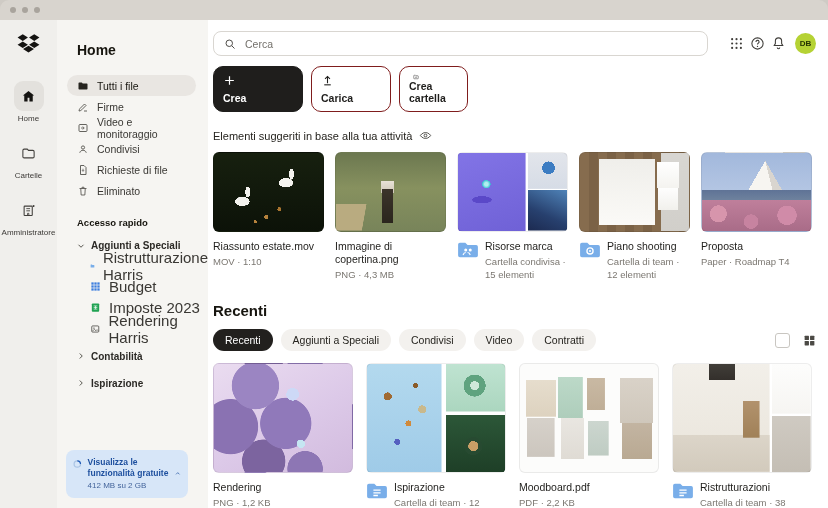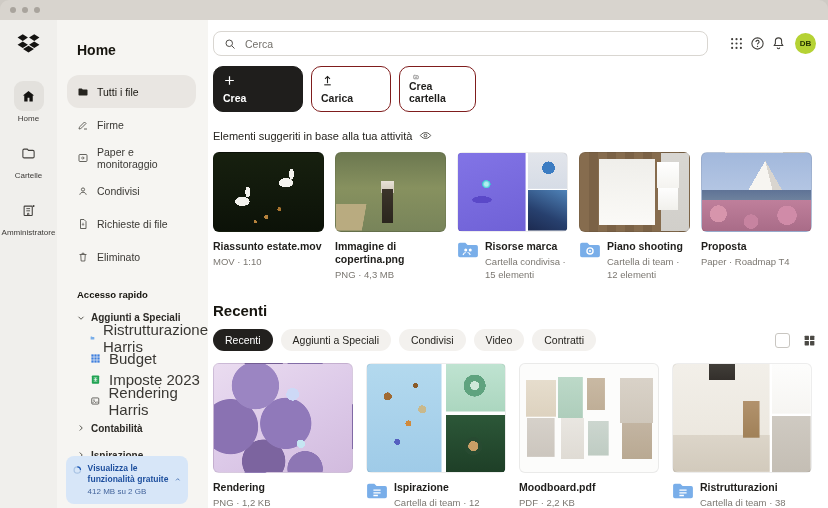--- a/index.html
+++ b/index.html
@@ -13,55 +13,55 @@
   .rail{width:57px;background:#f0efec;display:flex;flex-direction:column;align-items:center;padding-top:13px;flex:none;}
   .logo{margin-bottom:22px;}
   .rail-item{display:flex;flex-direction:column;align-items:center;gap:3px;margin-bottom:15px;color:#33312e;}
   .rail-ico{width:30px;height:30px;display:flex;align-items:center;justify-content:center;border-radius:9px;color:#413f3b;}
   .rail-item.active .rail-ico{background:#e3e1dd;color:#141311;}
   .rail-label{font-size:8px;color:#3c3a37;}
 
   
   .sidebar{width:151px;background:#f6f5f2;flex:none;position:relative;padding:10px 0 0 20px;box-sizing:border-box;}
   .sb-title{font-size:14px;font-weight:bold;color:#17150f;margin:12px 0 17px;}
-  .nav-item{display:flex;align-items:center;gap:8px;height:33px;font-size:10.5px;color:#3a3834;margin:0 12px 0 -10px;padding:0 6px 0 10px;border-radius:12px;}
+  .nav-item{display:flex;align-items:center;gap:8px;height:21px;font-size:10.5px;color:#3a3834;margin:0 12px 0 -10px;padding:0 6px 0 10px;border-radius:12px;}
   .nav-item svg{flex:none;color:#54524d;}
   .nav-item.active{background:#e9e6e2;color:#17150f;}
   .nav-item.active svg{color:#26241f;}
   .sb-section{font-size:9.5px;font-weight:bold;color:#17150f;margin:16px 0 8px;}
   .group-row{display:flex;align-items:center;gap:6px;height:19px;font-size:10px;font-weight:600;color:#2c2a26;}
   .child-item{display:flex;align-items:center;gap:8px;height:21px;font-size:15px;color:#3a3834;padding-left:13px;}
   .collapsed-group{display:flex;align-items:center;gap:6px;height:20px;font-size:10px;font-weight:600;color:#2c2a26;margin-top:7px;}
   .chev{color:#57554f;}
-  .banner{position:absolute;left:9px;right:20px;bottom:4px;background:#d7e6f8;border-radius:8px;padding:7px 7px 8px;display:flex;gap:6px;align-items:flex-start;}
+  .banner{position:absolute;left:9px;right:20px;bottom:10px;background:#d7e6f8;border-radius:8px;padding:7px 7px 8px;display:flex;gap:6px;align-items:flex-start;}
   .banner-title{font-size:8.5px;font-weight:bold;color:#1d4f9e;line-height:1.3;}
   .banner-usage{font-size:8px;color:#44659c;margin-top:2px;}
   .banner .chev-up{margin-left:auto;color:#1d4f9e;align-self:center;}
 
   
   .main{flex:1;padding:11px 12px 0 5px;box-sizing:border-box;min-width:0;}
   .topbar{display:flex;align-items:center;}
   .search{width:495px;height:25px;border:1px solid #d9d6d1;border-radius:8px;display:flex;align-items:center;gap:7px;padding:0 10px;box-sizing:border-box;background:#fff;color:#4e4c48;}
   .search input{border:none;outline:none;font-size:10.5px;flex:1;font-family:"Liberation Sans",sans-serif;color:#27251f;background:transparent;}
   .search input::placeholder{color:#73706a;}
   .top-icons{margin-left:auto;display:flex;align-items:center;gap:6px;color:#3f3d39;}
   .avatar{width:21px;height:21px;border-radius:50%;background:#b5d234;color:#243300;font-size:8px;font-weight:bold;display:flex;align-items:center;justify-content:center;margin-left:3px;}
 
   .actions{display:flex;gap:8px;margin-top:10px;}
   .action-btn{height:46px;border-radius:10px;box-sizing:border-box;display:flex;flex-direction:column;justify-content:space-between;padding:7px 9px;font-size:10.5px;font-weight:600;}
   .action-btn.primary{width:90px;background:#1f1e1c;color:#fff;border:1px solid #1f1e1c;}
   .action-btn.ghost{background:#fff;border:1px solid #7f1d1d;color:#1f1e1c;}
-  .action-btn.w1{width:80px;} .action-btn.w2{width:77px;}
+  .action-btn.w1{width:80px;} .action-btn.w2{width:69px;}
 
   .sugg-head{display:flex;align-items:center;gap:7px;margin-top:17px;font-size:11px;color:#26241f;}
   .cards{display:flex;gap:11px;margin-top:10px;}
   .card{width:111px;flex:none;}
   .thumb{height:80px;border-radius:6px;border:1px solid rgba(0,0,0,.07);box-sizing:border-box;background-repeat:no-repeat;}
   .card-info{margin-top:8px;display:flex;gap:6px;align-items:flex-start;}
-  .card-title{font-size:10.5px;font-weight:700;color:#1f1e1b;line-height:1.25;}
+  .card-title{font-size:10.5px;font-weight:400;color:#1f1e1b;line-height:1.25;}
   .card-meta{font-size:9.5px;color:#7b7771;margin-top:3px;line-height:1.35;}
   .fold-ico{flex:none;margin-top:1px;}
 
   .recents-title{font-size:15px;font-weight:bold;color:#17150f;margin:20px 0 0;}
   .chips-row{display:flex;align-items:center;gap:8px;margin-top:10px;}
   .chip{height:22px;padding:0 12px;border-radius:12px;background:#f3f1ee;color:#26241f;font-size:10.5px;display:flex;align-items:center;}
   .chip.active{background:#22201e;color:#fff;}
   .view-tools{margin-left:auto;display:flex;align-items:center;gap:13px;}
   .checkbox{width:13px;height:13px;border:1.5px solid #c9c6c1;border-radius:3px;background:#fff;}
   .recent-cards{display:flex;gap:13px;margin-top:12px;}
@@ -201,21 +201,21 @@
           <path d="M4 20c3-.5 4.5-1.2 5.5-2.5L18 9l-3-3-8.5 8.5C5.2 15.8 4.5 17 4 20z" fill="none" stroke="currentColor" stroke-width="1.8"></path>
           <path d="M14 20h6" stroke="currentColor" stroke-width="1.8"></path>
         </svg>
       <span data-interactable="false">Firme</span>
     </div>
     <div class="nav-item" data-interactable="true">
       <svg width="12" height="12" viewBox="0 0 24 24">
           <rect x="4" y="5" width="16" height="14" rx="2" fill="none" stroke="currentColor" stroke-width="1.8"></rect>
           <path d="M8 12h6M11.5 9l3 3-3 3" fill="none" stroke="currentColor" stroke-width="1.6"></path>
         </svg>
-      <span data-interactable="false">Paper e monitoraggio</span>
+      <span data-interactable="false">Video e monitoraggio</span>
     </div>
     <div class="nav-item" data-interactable="true">
       <svg width="12" height="12" viewBox="0 0 24 24">
           <circle cx="12" cy="9" r="3.2" fill="none" stroke="currentColor" stroke-width="1.8"></circle>
           <path d="M5.5 19.5c1-3.3 3.4-5 6.5-5s5.5 1.7 6.5 5" fill="none" stroke="currentColor" stroke-width="1.8"></path>
         </svg>
       <span data-interactable="false">Condivisi</span>
     </div>
     <div class="nav-item" data-interactable="true">
       <svg width="12" height="12" viewBox="0 0 24 24">

